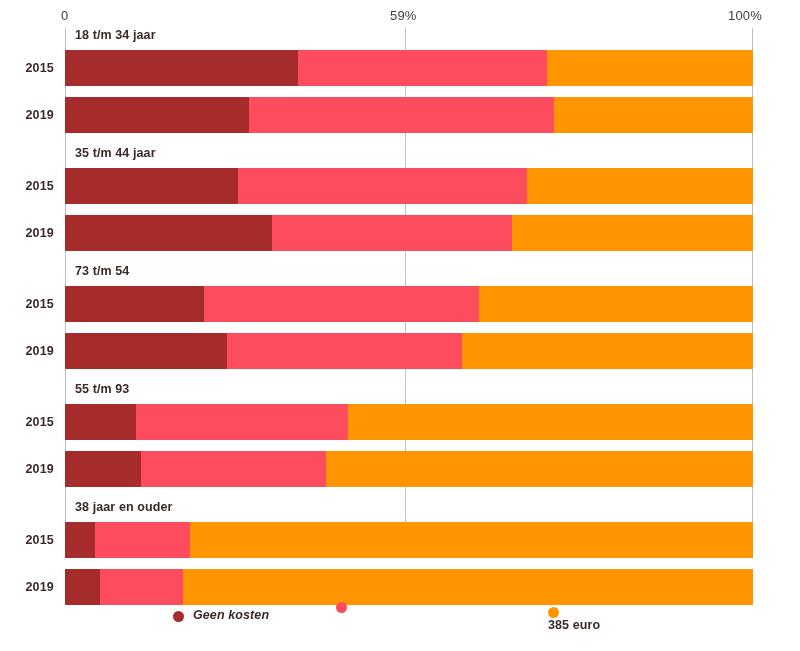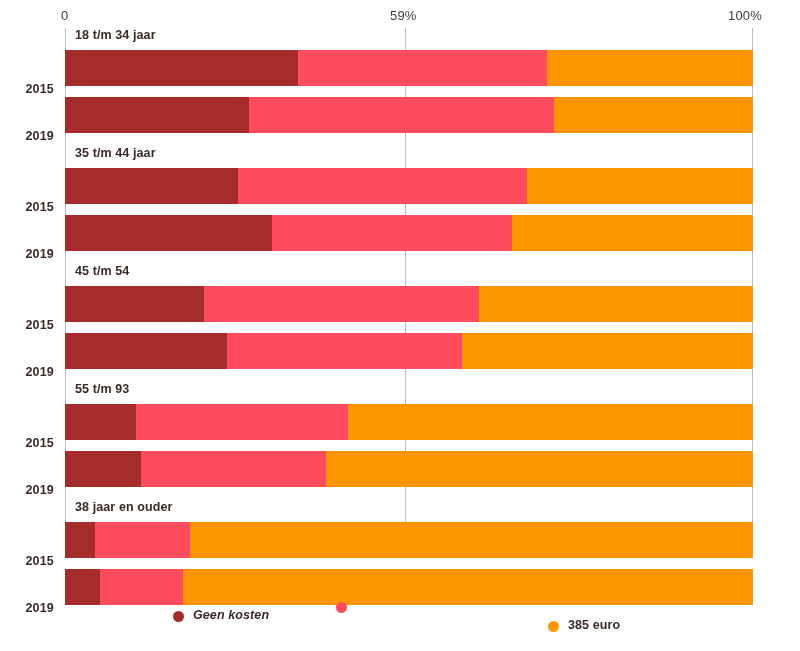--- a/index.html
+++ b/index.html
@@ -88,21 +88,20 @@
     position: absolute;
     right: 100%;
     margin-right: 11px;
     top: 50%;
     transform: translateY(-50%);
     font-size: 12.5px;
     font-weight: bold;
     color: #3b2b28;
     white-space: nowrap;
     letter-spacing: 0.2px;
-    margin-top: 21px;
   }
   .bar {
     position: absolute;
     left: 0;
     top: 0;
     height: 36px;
     width: 688px;
     display: flex;
   }
   .seg { height: 100%; }
@@ -115,21 +114,21 @@
     width: 800px;
     height: 55px;
   }
   .legend-item {
     position: absolute;
     display: flex;
     align-items: flex-start;
   }
   .legend-item.li0 { left: 173px; top: 12px; font-style: italic; }
   .legend-item.li1 { left: 336px; top: 3px; }
-  .legend-item.li2 { left: 548px; top: 22px; }
+  .legend-item.li2 { left: 548px; top: 8px; flex-direction: column; }
 
   .legend-dot {
     width: 11px;
     height: 11px;
     border-radius: 50%;
     margin-right: 9px;
     margin-top: 3px;
     flex: none;
   }
   .legend-text {
@@ -188,21 +187,21 @@
         <div class="row" style="top: 69px;">
           <div class="row-label">2019</div>
           <div class="bar">
             <div class="seg" style="width: 30.1%; background: rgb(166, 43, 43);"></div>
             <div class="seg" style="width: 34.8%; background: rgb(252, 76, 94);"></div>
             <div class="seg" style="width: 35.1%; background: rgb(255, 149, 0);"></div>
           </div>
         </div>
       </div>
       <div class="group" style="top: 236px; height: 105px;">
-        <div class="group-title">45 t/m 54</div>
+        <div class="group-title">73 t/m 54</div>
         <div class="row" style="top: 22px;">
           <div class="row-label">2015</div>
           <div class="bar">
             <div class="seg" style="width: 20.2%; background: rgb(166, 43, 43);"></div>
             <div class="seg" style="width: 40%; background: rgb(252, 76, 94);"></div>
             <div class="seg" style="width: 39.8%; background: rgb(255, 149, 0);"></div>
           </div>
         </div>
         <div class="row" style="top: 69px;">
           <div class="row-label">2019</div>

